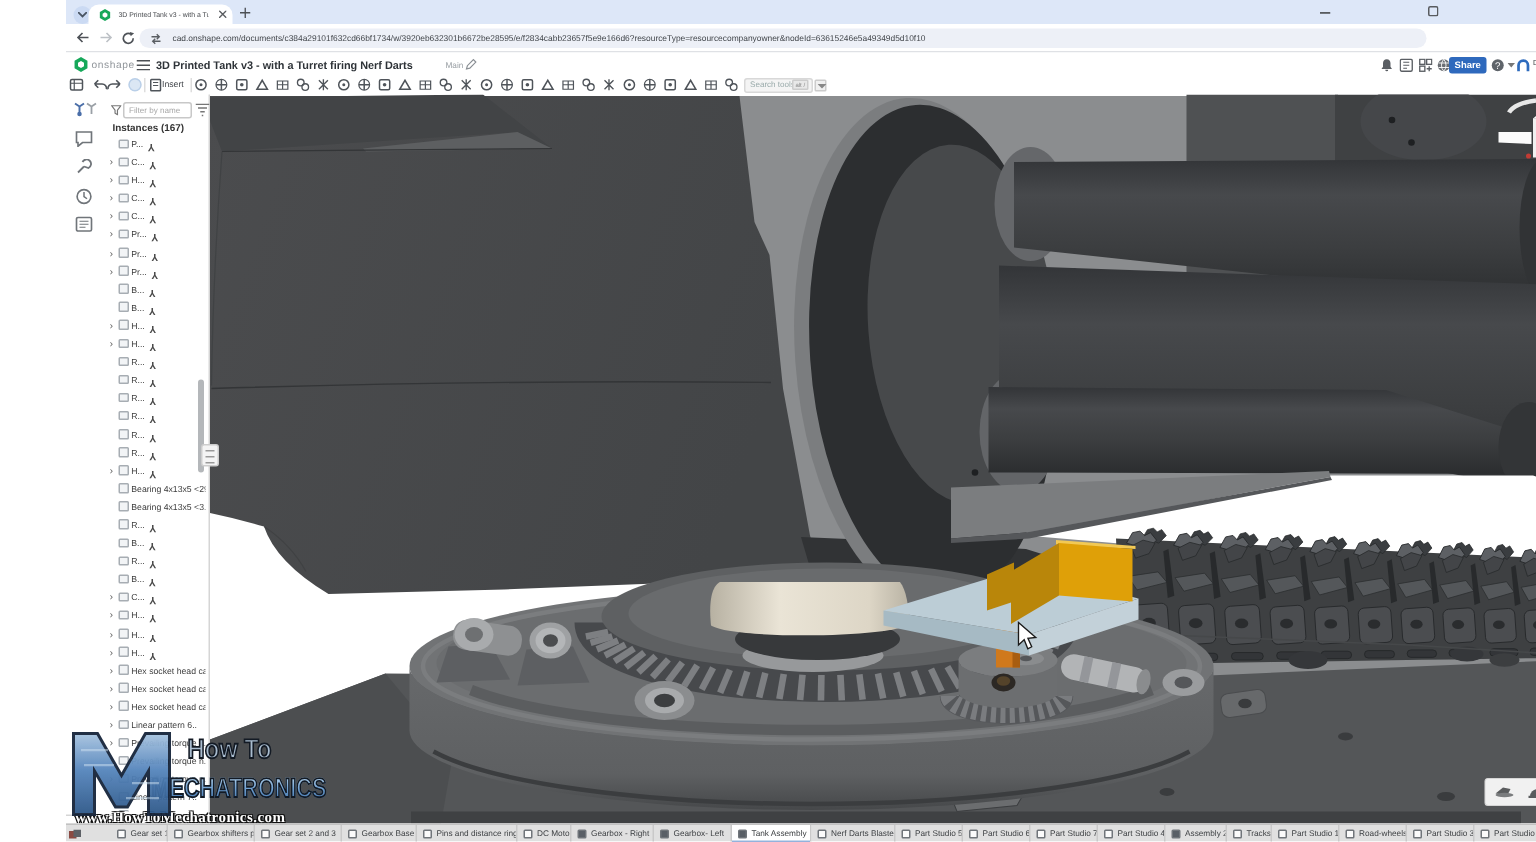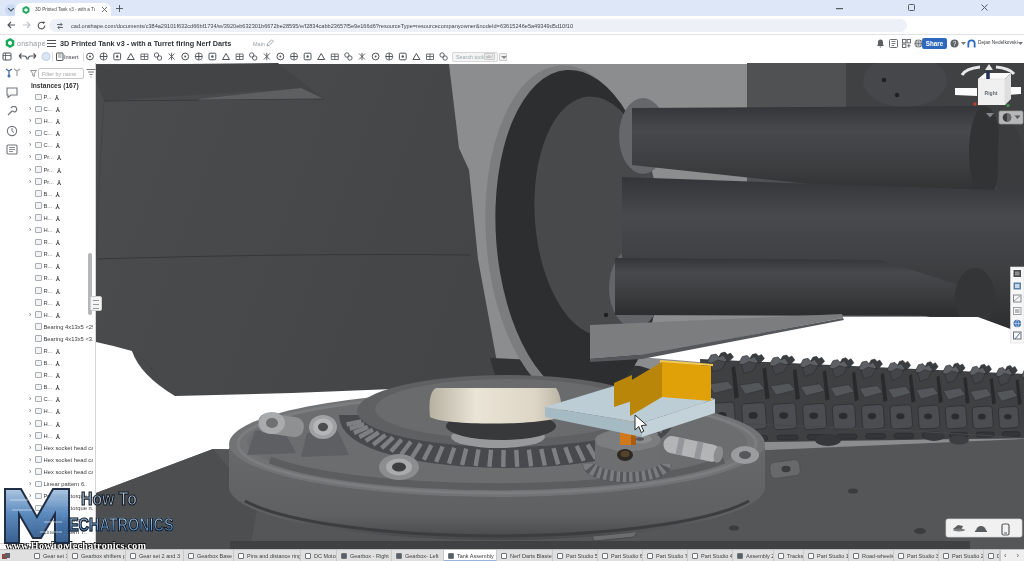--- a/index.html
+++ b/index.html
@@ -1,17 +1,17 @@
 <!DOCTYPE html>
 <html><head>
 <meta charset="utf-8">
 <style>
   * { margin:0; padding:0; box-sizing:border-box; }
   html,body { width:1024px; height:561px; overflow:hidden; font-family:"Liberation Sans", sans-serif; }
-  #page { position:relative; width:890px; height:561px; background:#fff; }
+  #page { position:relative; width:890px; height:561px; background:#fff;margin-left:44px; }
   svg { display:block; }
 
   
   #tabstrip { position:absolute; left:0; top:0; width:1024px; height:16px; background:#dde7f8; }
   #tabsearch { position:absolute; left:5px; top:4px; width:12px; height:12px; border-radius:6px; background:#cbdaf3; }
   #tabsearch svg { position:absolute; left:3px; top:4px; }
   #tab { position:absolute; left:15px; top:3px; width:96px; height:13px; background:#fff; border-radius:7px 7px 0 0; }
   #tab .ttl { position:absolute; left:20px; top:4px; font-size:4.6px; color:#46494d; white-space:nowrap; overflow:hidden; width:60px; }
   #newtab { position:absolute; left:116px; top:5px; }
 

